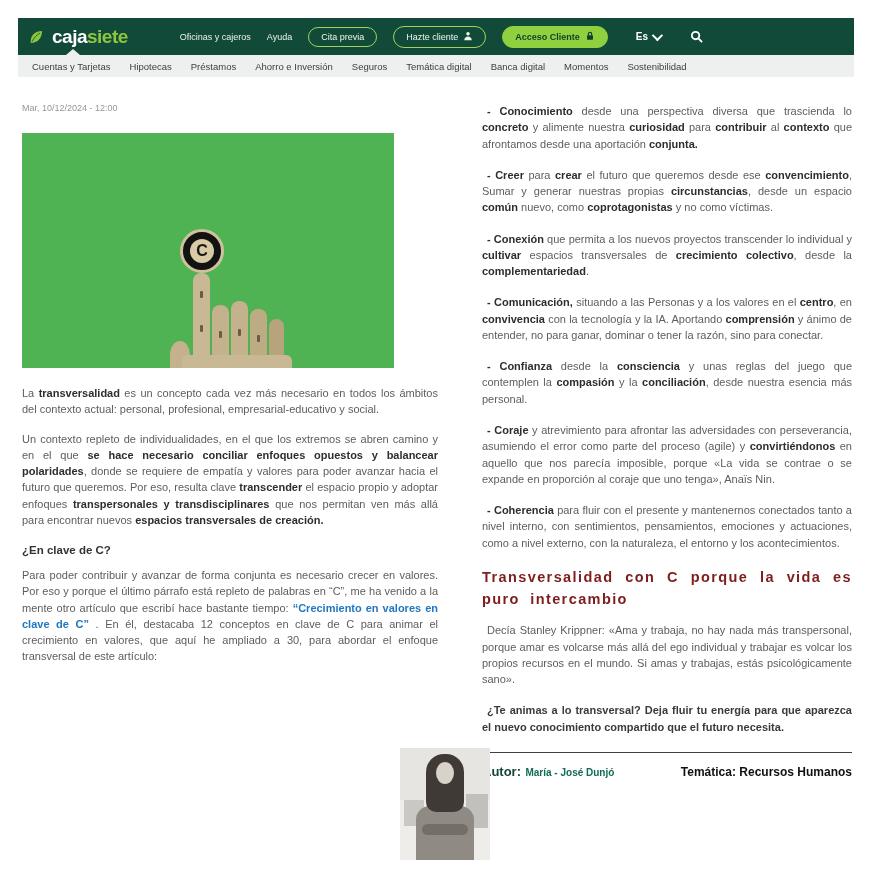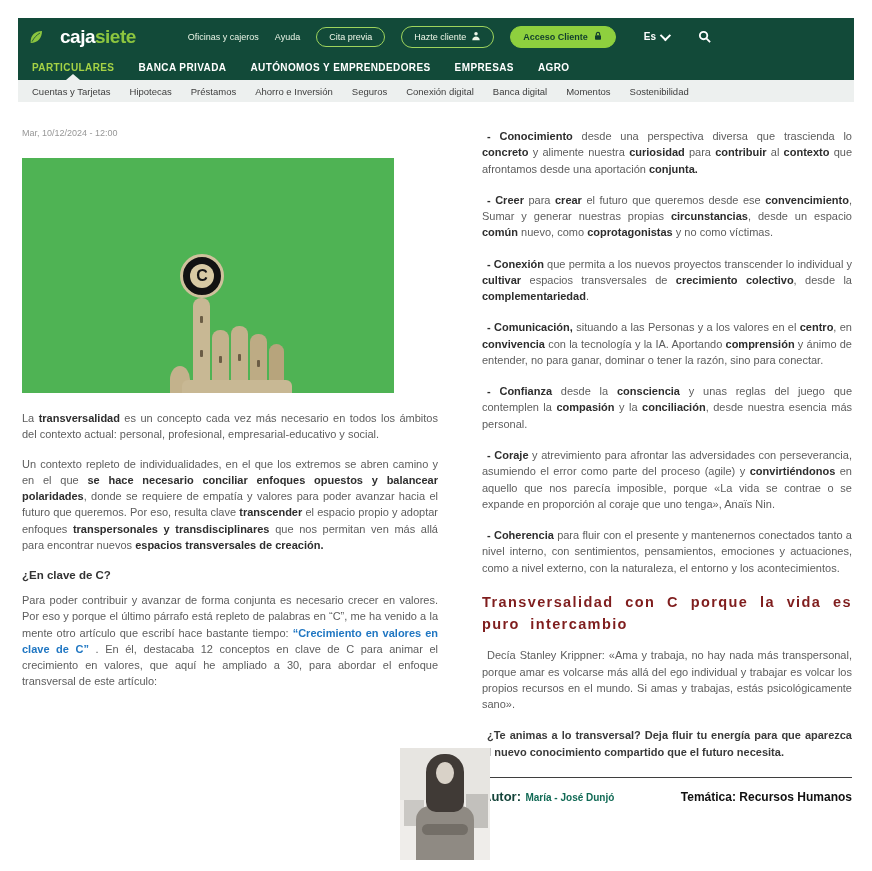--- a/index.html
+++ b/index.html
@@ -4,21 +4,21 @@
 <style>
   * { margin:0; padding:0; box-sizing:border-box; }
   html,body { background:#ffffff; }
   body { font-family:"Liberation Sans", sans-serif; }
   .canvas { position:relative; width:872px; height:871px; background:#fff; overflow:hidden; }
   .site { position:absolute; left:18px; top:18px; width:836px; }
 
   
   .hdr { background:#124a39; width:836px; }
   .hrow1 { display:flex; align-items:center; height:37px; padding:0 10px; }
-  .logo { display:flex; align-items:center; gap:16px; cursor:pointer; }
+  .logo { display:flex; align-items:center; gap:8px; cursor:pointer; }
   .leaf { width:16px; height:16px; display:inline-block; }
   .logo-txt { font-size:19px; font-weight:700; letter-spacing:-0.5px; }
   .logo-caja { color:#ffffff; }
   .logo-siete { color:#8dc63f; }
   .util { display:flex; align-items:center; gap:16px; margin-left:52px; }
   .util a { font-size:9px; color:#e9f4e6; text-decoration:none; cursor:pointer; }
   .pill { font-family:"Liberation Sans",sans-serif; font-size:9px; border-radius:12px; padding:4px 12px; display:flex; align-items:center; gap:5px; cursor:pointer; }
   .pill.outline { background:transparent; border:1px solid #9ed45d; color:#eef7e8; }
   .pill.solid { background:#8ed03e; border:1px solid #8ed03e; color:#113e2d; font-weight:700; }
   .lang { display:flex; align-items:center; gap:4px; color:#ffffff; font-size:10px; font-weight:700; margin-left:12px; cursor:pointer; }
@@ -123,37 +123,30 @@
             <span class="chev"></span>
           </div>
           <span class="search">
             <svg viewBox="0 0 14 14" width="13" height="13">
                 <circle cx="6" cy="6" r="4" stroke="#ffffff" stroke-width="2" fill="none"></circle>
                 <line x1="9" y1="9" x2="13" y2="13" stroke="#ffffff" stroke-width="2"></line>
               </svg>
           </span>
         </nav>
       </div>
-      <nav class="hrow2">
-        <a class="active">PARTICULARES</a>
-        <a>BANCA PRIVADA</a>
-        <a>AUTÓNOMOS Y EMPRENDEDORES</a>
-        <a>EMPRESAS</a>
-        <a>AGRO</a>
-      </nav>
     </header>
 
     <nav class="subnav">
       <span class="notch"></span>
       <a>Cuentas y Tarjetas</a>
       <a>Hipotecas</a>
       <a>Préstamos</a>
       <a>Ahorro e Inversión</a>
       <a>Seguros</a>
-      <a>Conexión digital</a>
+      <a>Temática digital</a>
       <a>Banca digital</a>
       <a>Momentos</a>
       <a>Sostenibilidad</a>
     </nav>
 
     <main class="content">
 
       <section>
         <div class="date">Mar, 10/12/2024 - 12:00</div>
 

